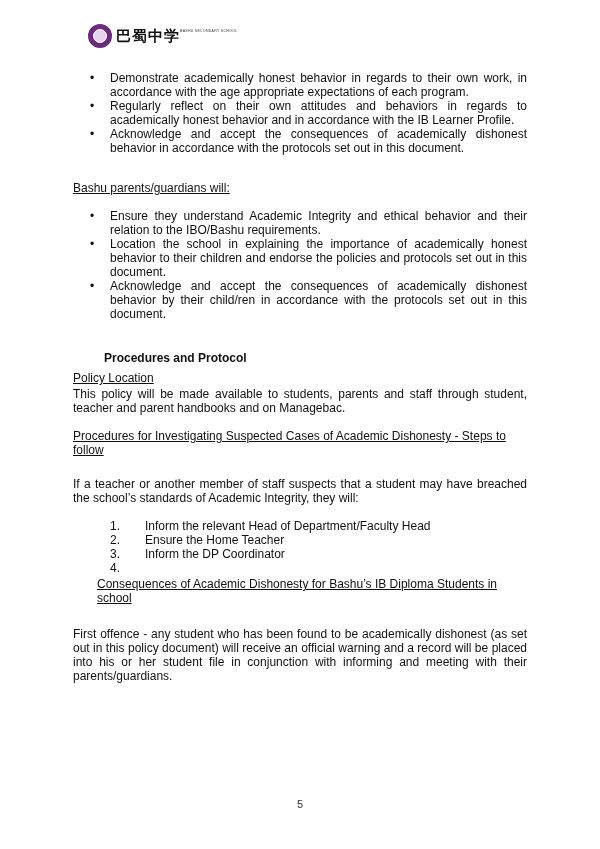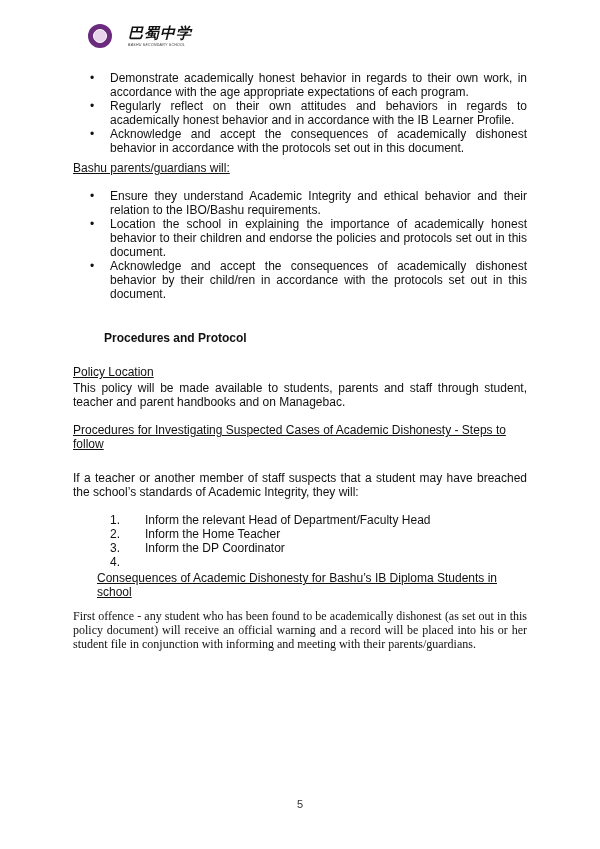--- a/index.html
+++ b/index.html
@@ -5,21 +5,21 @@
   html, body { margin: 0; padding: 0; background: #ffffff; }
   body { width: 600px; height: 849px; position: relative; overflow: hidden;
          font-family: "Liberation Sans", sans-serif; color: #111; }
   .page { position: absolute; left: 0; top: 0; width: 600px; height: 849px; background: #fff; }
 
   .logo { position: absolute; left: 88px; top: 24px; display: flex; align-items: center; }
   .logo-emblem { width: 24px; height: 24px; border-radius: 50%; background: #6b2b7d;
                  display: flex; align-items: center; justify-content: center; }
   .logo-emblem-inner { width: 14px; height: 14px; border-radius: 50%; background: #e7d3ec;
                        border: 1.5px solid #fff; box-sizing: border-box; }
-  .logo-text { margin-left: 16px; display: flex; flex-direction: column; font-style: italic; }
+  .logo-text { margin-left: 4px; display: flex; flex-direction: row; }
   .logo-cn { font-family: "DejaVu Serif", serif; font-size: 15px; font-weight: bold; letter-spacing: 1px; line-height: 17px; color: #111; }
   .logo-en { font-size: 3.5px; letter-spacing: 0.3px; color: #333; line-height: 5px; margin-top: 1px; }
 
   .content { position: absolute; left: 73px; top: 71px; width: 454px; font-size: 12px; line-height: 14px; }
   .content p { margin: 0; }
 
   ul.bullets { list-style: none; margin: 0; padding: 0; }
   ul.bullets li { position: relative; padding-left: 37px; text-align: justify; }
   ul.bullets li .bullet { position: absolute; left: 17px; top: 0; }
 
@@ -51,45 +51,45 @@
   </div>
 
   <div class="content">
 
     <ul class="bullets">
       <li><span class="bullet">•</span><span>Demonstrate academically honest behavior in regards to their own work, in accordance with the age appropriate expectations of each program.</span></li>
       <li><span class="bullet">•</span><span>Regularly reflect on their own attitudes and behaviors in regards to academically honest behavior and in accordance with the IB Learner Profile.</span></li>
       <li><span class="bullet">•</span><span>Acknowledge and accept the consequences of academically dishonest behavior in accordance with the protocols set out in this document.</span></li>
     </ul>
 
-    <p class="u" style="margin-top:6px;">Bashu parents/guardians will:</p>
+    <p class="u" style="margin-top:26px;">Bashu parents/guardians will:</p>
 
     <ul class="bullets" style="margin-top:14px;">
       <li><span class="bullet">•</span><span>Ensure they understand Academic Integrity and ethical behavior and their relation to the IBO/Bashu requirements.</span></li>
       <li><span class="bullet">•</span><span>Location the school in explaining the importance of academically honest behavior to their children and endorse the policies and protocols set out in this document.</span></li>
       <li><span class="bullet">•</span><span>Acknowledge and accept the consequences of academically dishonest behavior by their child/ren in accordance with the protocols set out in this document.</span></li>
     </ul>
 
     <p class="b" style="margin-top:30px;">Procedures and Protocol</p>
 
-    <p class="u" style="margin-top:20px;">Policy Location</p>
+    <p class="u" style="margin-top:6px;">Policy Location</p>
 
     <p class="just" style="margin-top:2px;">This policy will be made available to students, parents and staff through student, teacher and parent handbooks and on Managebac.</p>
 
     <p class="u" style="margin-top:14px;">Procedures for Investigating Suspected Cases of Academic Dishonesty - Steps to follow</p>
 
     <p class="just" style="margin-top:20px;">If a teacher or another member of staff suspects that a student may have breached the school’s standards of Academic Integrity, they will:</p>
 
     <ol class="steps" style="margin-top:14px;">
       <li><span class="num">1.</span><span>Inform the relevant Head of Department/Faculty Head</span></li>
-      <li><span class="num">2.</span><span>Inform the Home Teacher</span></li>
+      <li><span class="num">2.</span><span>Ensure the Home Teacher</span></li>
       <li><span class="num">3.</span><span>Inform the DP Coordinator</span></li>
       <li><span class="num">4.</span></li>
     </ol>
 
     <p class="u" style="margin-top:16px;margin-left:24px;">Consequences of Academic Dishonesty for Bashu’s IB Diploma Students in school</p>
 
-    <p class="just" style="margin-top:10px;font-family:Liberation Serif, serif;">First offence - any student who has been found to be academically dishonest (as set out in this policy document) will receive an official warning and a record will be placed into his or her student file in conjunction with informing and meeting with their parents/guardians.</p>
+    <p class="just" style="margin-top:22px;">First offence - any student who has been found to be academically dishonest (as set out in this policy document) will receive an official warning and a record will be placed into his or her student file in conjunction with informing and meeting with their parents/guardians.</p>
 
   </div>
 
   <div class="page-number">5</div>
 </div>
 
 </body></html>

